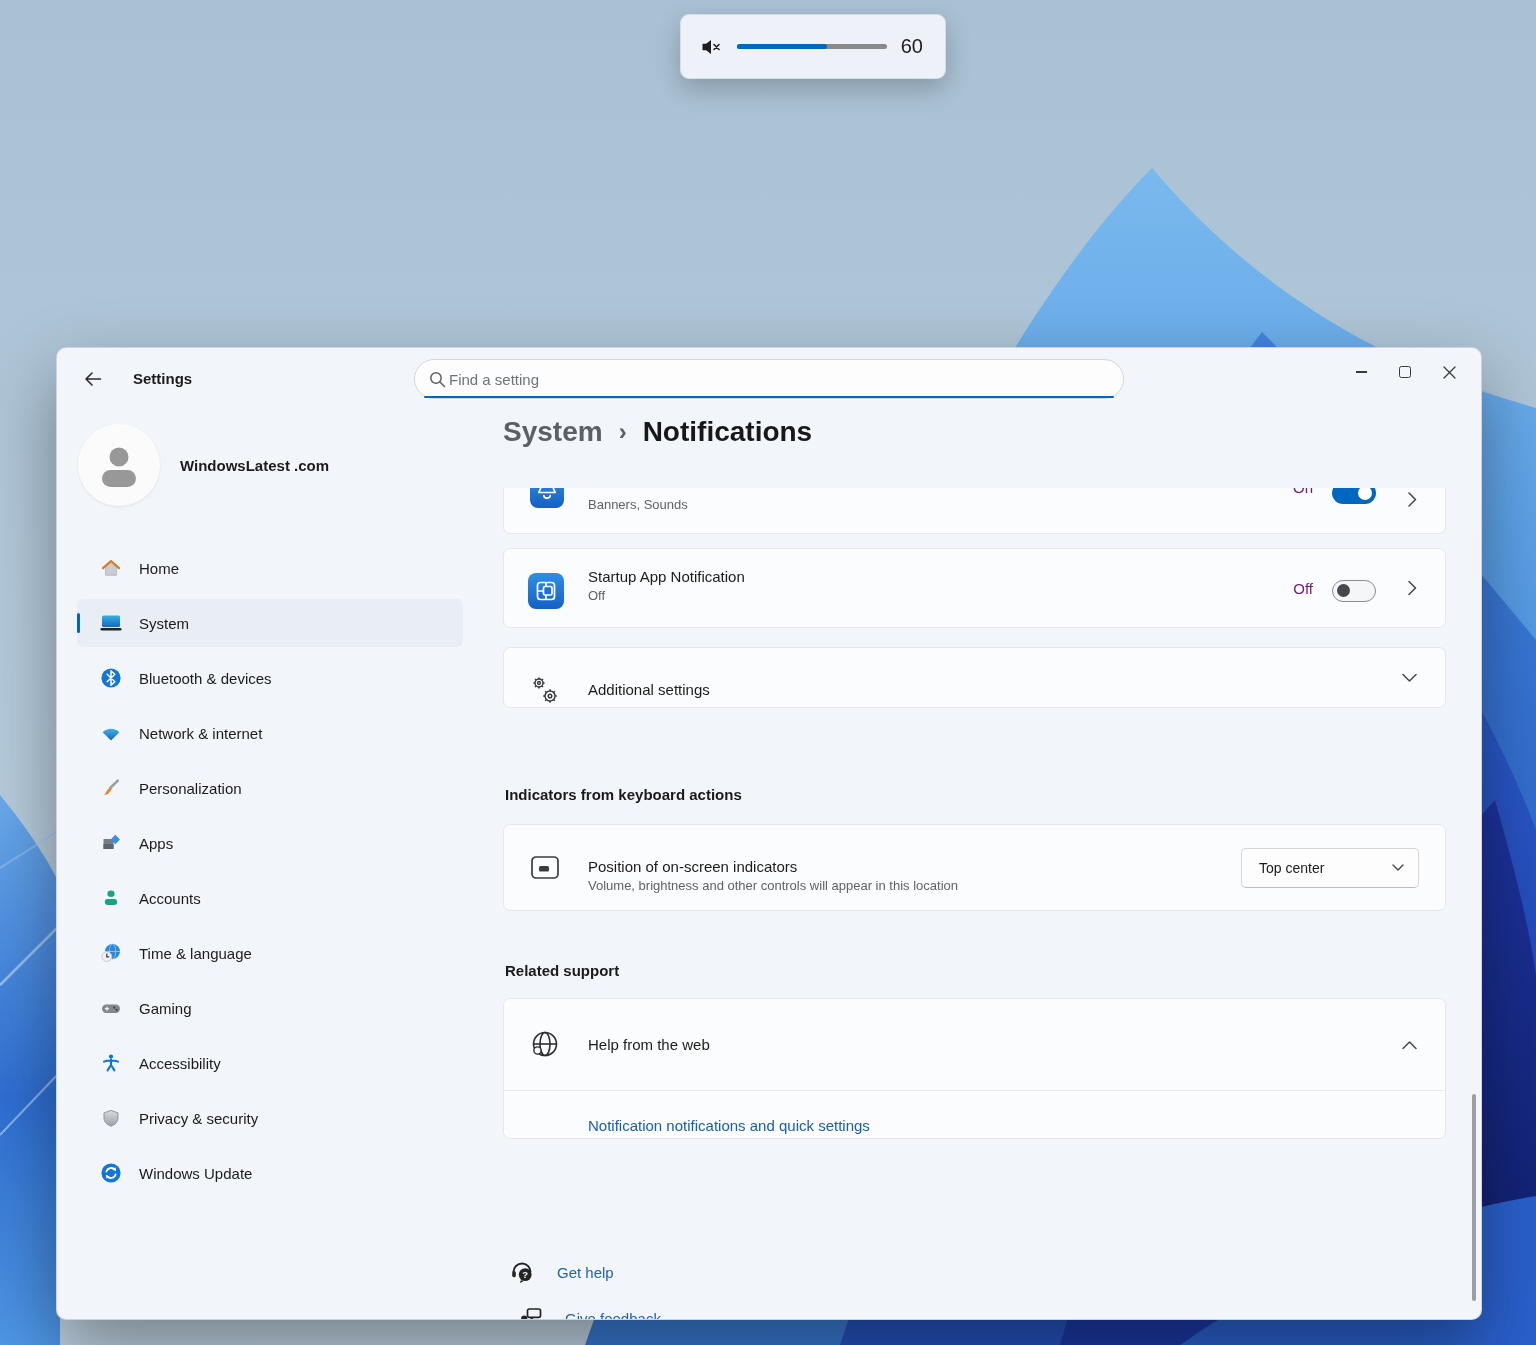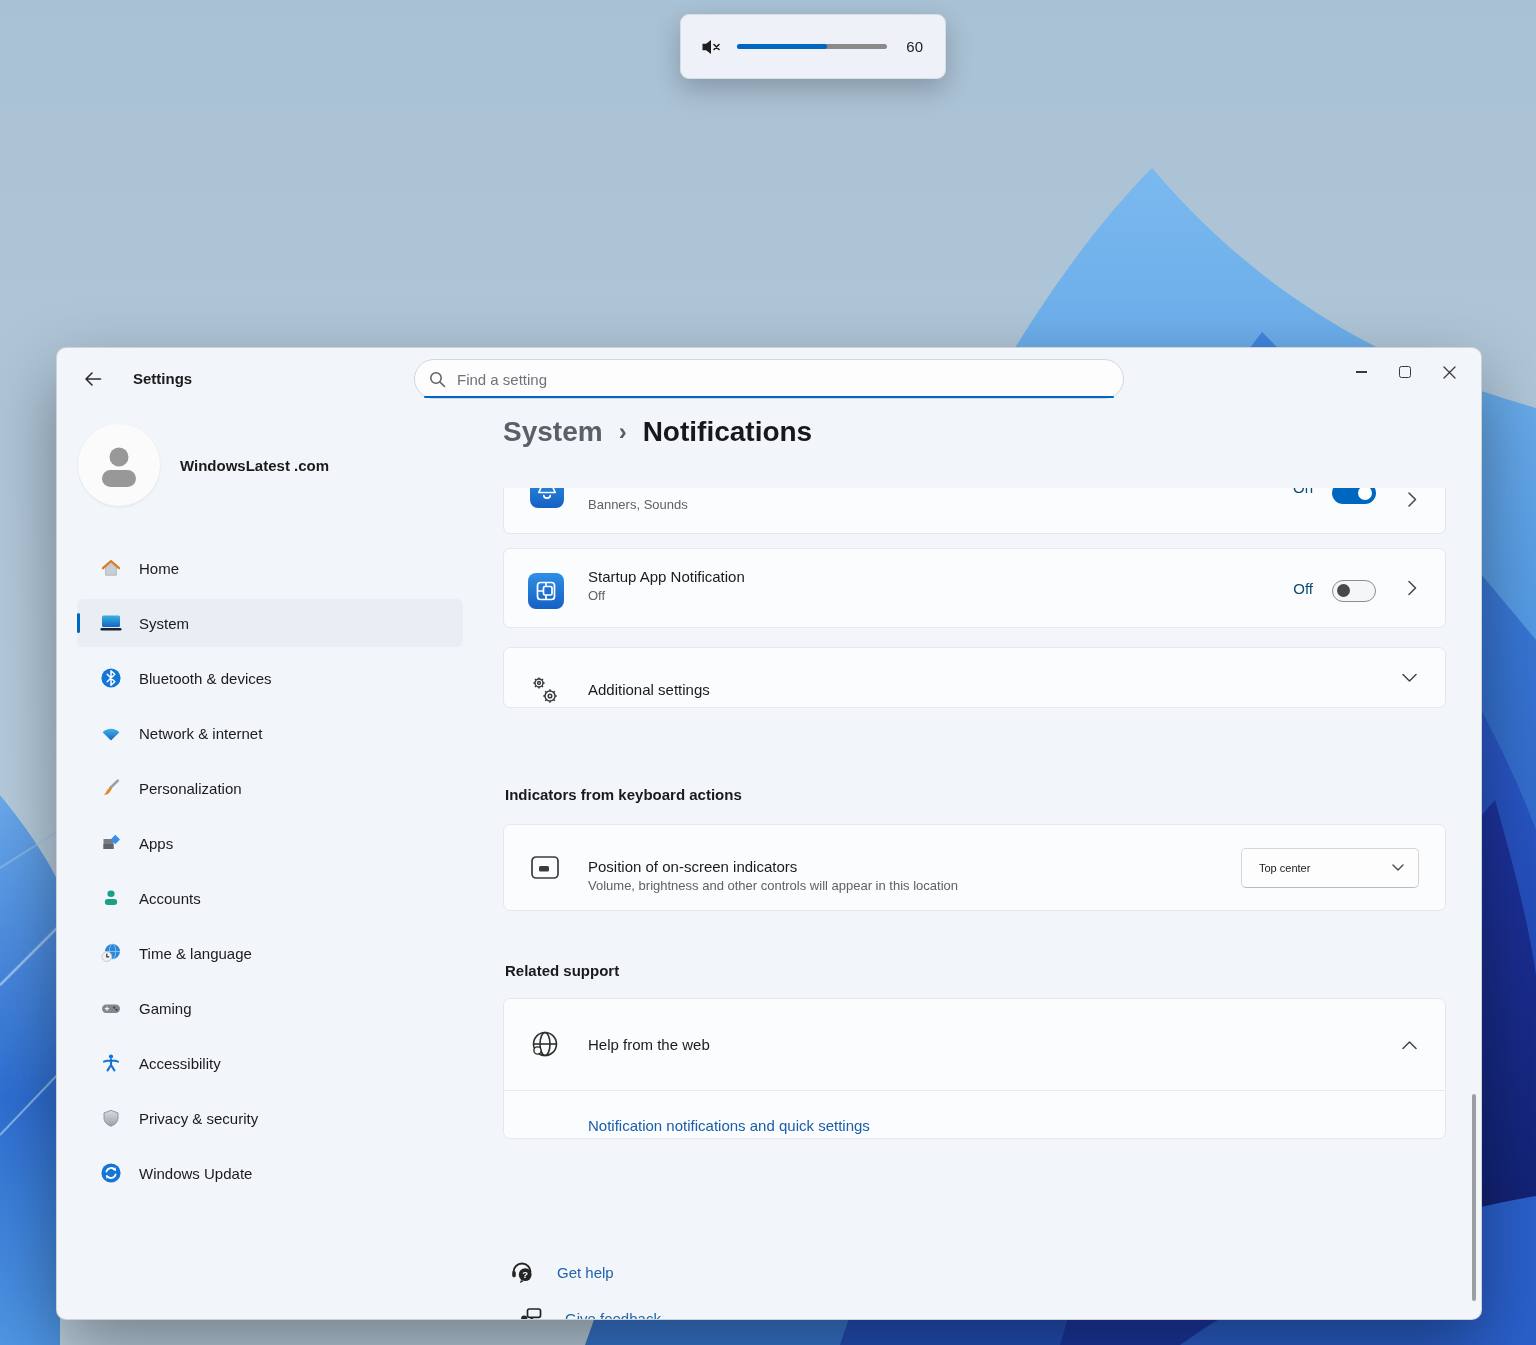--- a/index.html
+++ b/index.html
@@ -7,37 +7,37 @@
         font-family:"Liberation Sans",sans-serif;background:#aac2d4;}
   #bg{position:absolute;left:0;top:0;z-index:0;}
 
   
   .vol-osd{position:absolute;left:680px;top:14px;width:264px;height:63px;z-index:40;
     background:#eef2f8;border:1px solid #d8dde4;border-radius:9px;
     box-shadow:0 10px 26px rgba(0,0,0,.22);display:flex;align-items:center;}
   .vol-icon{margin-left:18px;flex:0 0 auto;}
   .vol-track{position:relative;width:150px;height:5px;border-radius:3px;background:#8a8a8a;margin-left:14px;}
   .vol-fill{position:absolute;left:0;top:0;height:100%;border-radius:3px;background:#0067c0;}
-  .vol-val{margin-left:auto;margin-right:22px;font-size:15px;color:#1b1b1b;}
+  .vol-val{margin-left:auto;margin-right:22px;font-size:20px;color:#1b1b1b;}
 
   
   .win{position:absolute;left:56px;top:347px;width:1424px;height:971px;z-index:10;
     background:#f2f6fa;border:1px solid rgba(0,0,0,.14);border-radius:10px;
     box-shadow:0 30px 70px rgba(0,0,0,.38);overflow:hidden;}
 
   
   .back-btn{position:absolute;left:20px;top:16px;width:32px;height:30px;border:0;background:transparent;
     display:flex;align-items:center;justify-content:center;cursor:pointer;}
   .win-title{position:absolute;left:76px;top:22px;font-size:15px;font-weight:700;color:#1b1b1b;}
   .searchbox{position:absolute;left:357px;top:11px;width:708px;height:38px;background:#fdfdfe;
     border:1px solid #d2d6db;border-radius:20px;display:flex;align-items:center;}
   .searchbox .underline{position:absolute;left:9px;right:9px;bottom:0;height:2px;background:#0067c0;border-radius:1px;}
   .searchbox svg{margin-left:14px;}
   .searchbox input{flex:1;border:0;outline:0;background:transparent;font:15px "Liberation Sans",sans-serif;
-    color:#a16207;margin-left:9px;margin-right:14px;}
+    color:#a16207;margin-left:1px;margin-right:14px;}
   .searchbox input::placeholder{color:#6e7378;}
   .win-controls{position:absolute;right:10px;top:6px;display:flex;}
   .win-controls button{width:44px;height:36px;border:0;background:transparent;display:flex;
     align-items:center;justify-content:center;cursor:pointer;}
   .glyph-min{width:11px;height:1.4px;background:#3a3a3a;}
   .glyph-max{width:10px;height:10px;border:1.4px solid #3a3a3a;border-radius:2.5px;}
 
   
   .sidebar{position:absolute;left:0;top:56px;width:424px;bottom:0;}
   .user{position:absolute;left:21px;top:20px;display:flex;align-items:center;cursor:pointer;}
@@ -62,21 +62,21 @@
   .card{position:absolute;left:0;width:943px;background:#fbfcfd;border:1px solid #e6e7ea;
     border-radius:7px;box-sizing:border-box;}
   .row-title{font-size:15px;color:#1b1b1b;}
   .row-sub{font-size:13px;color:#5e6267;margin-top:3px;}
   .chev-right{position:absolute;right:28px;top:50%;transform:translateY(-50%);}
   .toggle{position:absolute;width:44px;height:22px;border-radius:11px;cursor:pointer;}
   .toggle.on{background:#0067c0;}
   .toggle.on .knob{position:absolute;right:4px;top:4px;width:14px;height:14px;border-radius:50%;background:#fff;}
   .toggle.off{background:#f4f6f8;border:1px solid #8a8d91;box-sizing:border-box;}
   .toggle.off .knob{position:absolute;left:4px;top:3px;width:13px;height:13px;border-radius:50%;background:#45494e;}
-  .t-state{position:absolute;font-size:15px;color:#0c4a6e;}
+  .t-state{position:absolute;font-size:15px;color:#701a75;}
 
   
   .card.partial{top:84px;height:46px;border-radius:0 0 7px 7px;border-top:none;overflow:hidden;cursor:pointer;}
   .partial .p-icon{position:absolute;left:26px;top:-14px;}
   .partial .p-sub{position:absolute;left:84px;top:9px;font-size:13px;color:#5e6267;}
   .partial .t-state{right:132px;top:-9px;}
   .partial .toggle{right:69px;top:-6px;}
   .partial .chev-right{top:4px;transform:none;}
 
   .card.startup{top:144px;height:80px;cursor:pointer;}
@@ -92,21 +92,21 @@
   .sec-hdr{position:absolute;left:2px;font-size:15px;font-weight:700;color:#191a1d;}
   .sec-indicators{top:382px;}
   .sec-support{top:558px;}
 
   .card.position{top:420px;height:87px;}
   .position .c-icon{position:absolute;left:24px;top:27px;}
   .position .c-text{position:absolute;left:84px;top:33px;}
   .dropdown{position:absolute;right:26px;top:23px;width:178px;height:40px;background:#fdfdfe;
     border:1px solid #d4d7da;border-bottom-color:#b9bcc0;border-radius:5px;box-sizing:border-box;
     display:flex;align-items:center;cursor:pointer;}
-  .dropdown .dd-label{margin-left:17px;font-size:11px;color:#1a1a1a;}
+  .dropdown .dd-label{margin-left:17px;font-size:14px;color:#1a1a1a;}
   .dropdown svg{margin-left:auto;margin-right:14px;}
 
   .card.help{top:594px;height:141px;}
   .help-row1{position:relative;height:91px;cursor:pointer;}
   .help .c-icon{position:absolute;left:24px;top:28px;}
   .help .c-text{position:absolute;left:84px;top:37px;}
   .help-divider{height:1px;background:#e8e9ec;}
   .help-link-row{position:relative;height:71px;}
   .help-link{position:absolute;left:84px;top:26px;font-size:15px;color:#1a5dab;cursor:pointer;text-decoration:none;}
 

